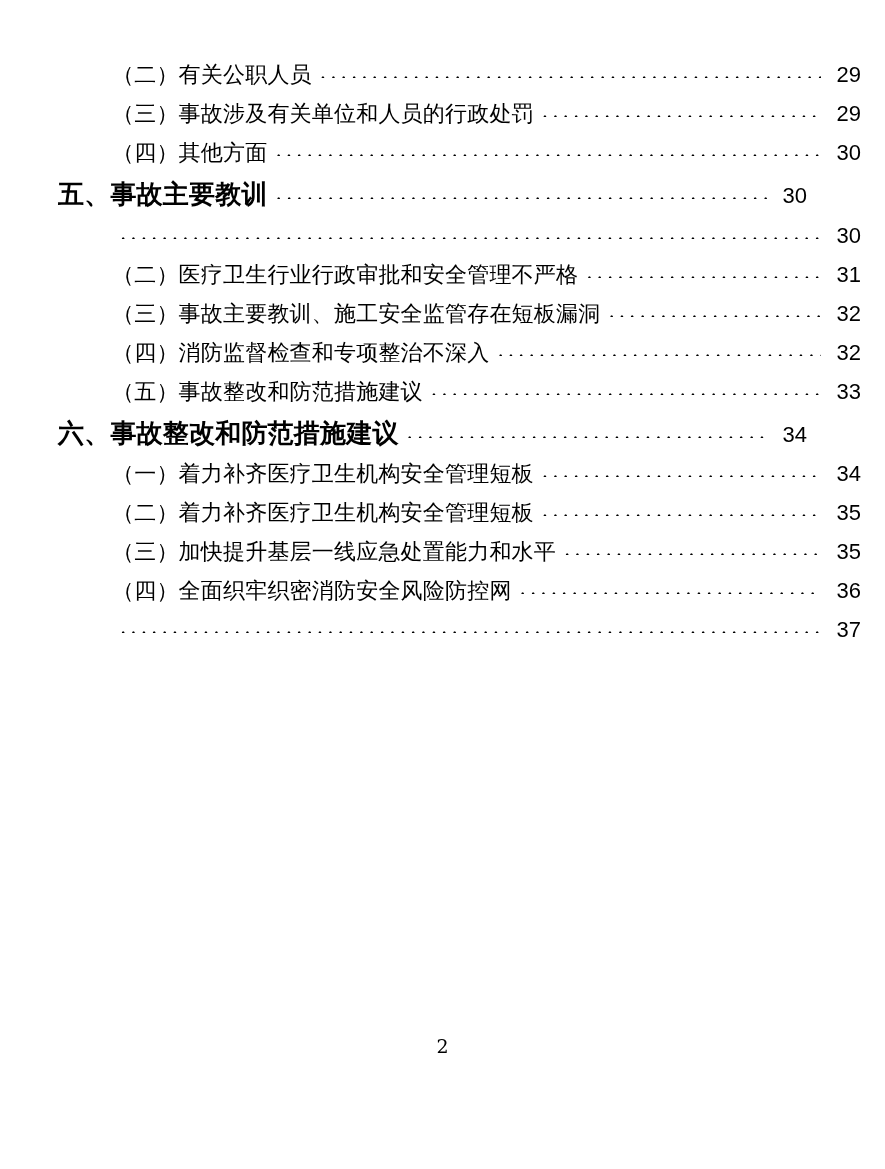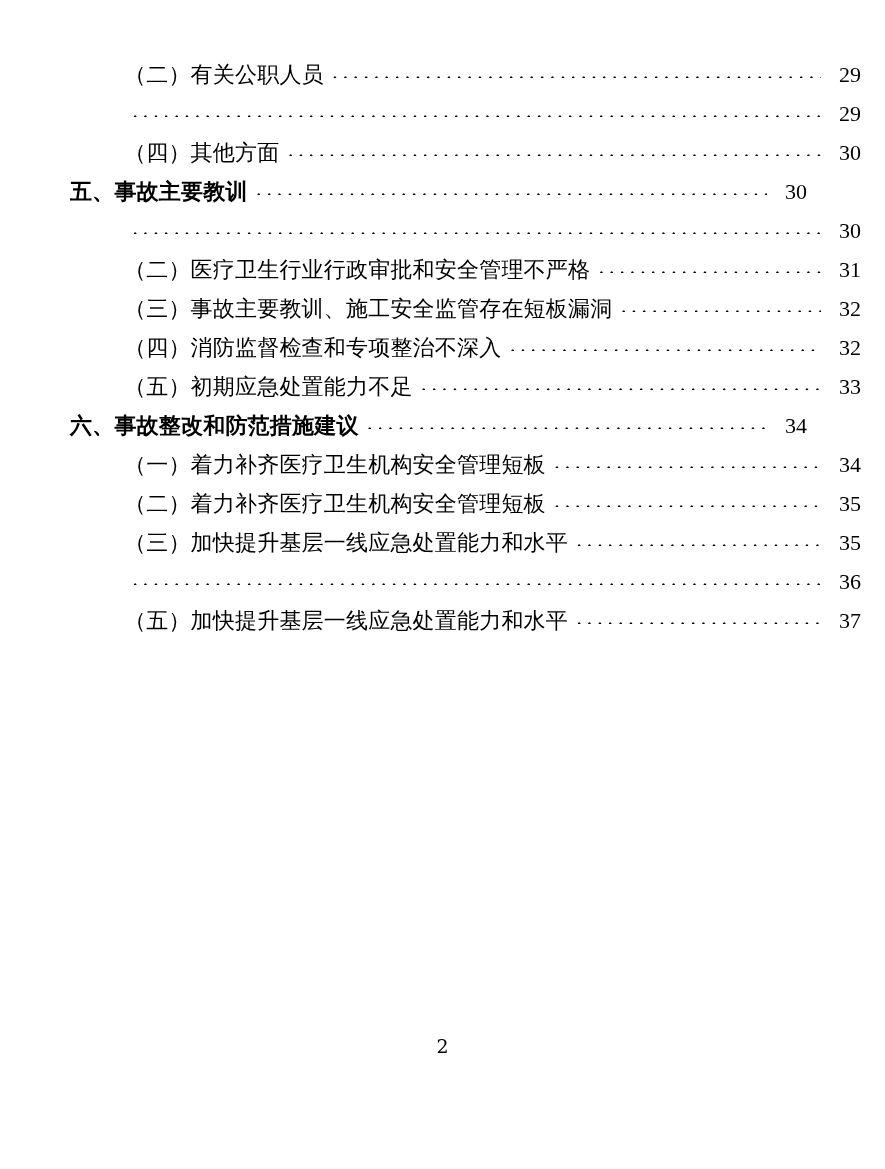--- a/index.html
+++ b/index.html
@@ -15,21 +15,21 @@
     color: #000000;
     overflow: hidden;
   }
   .page {
     position: absolute;
     top: 0;
     left: 0;
     width: 885px;
     height: 1169px;
     box-sizing: border-box;
-    padding: 62px 96px 0 52px;
+    padding: 62px 96px 0 40px;
   }
   .toc {
     width: 100%;
   }
   .toc-entry {
     display: flex;
     align-items: baseline;
     width: 100%;
     margin: 0 0 13px 0;
     white-space: nowrap;
@@ -41,21 +41,21 @@
     padding-left: 72px;
   }
   .entry-title {
     font-size: 22px;
     line-height: 1.18;
     letter-spacing: 0.2px;
   }
   .level1 .entry-title {
     font-weight: bold;
     font-family: "DejaVu Sans", "Liberation Sans", sans-serif;
-    font-size: 22px;
+    font-size: 26px;
   }
   .leader {
     flex: 1 1 auto;
     margin: 0 6px 0 8px;
     position: relative;
     top: -4px;
     overflow: hidden;
     height: 12px;
     letter-spacing: 4px;
     font-size: 20px;
@@ -64,21 +64,21 @@
   }
   .leader::after {
     content: "..............................................................................................";
     display: block;
     white-space: nowrap;
   }
   .entry-page {
     font-size: 22px;
     min-width: 34px;
     text-align: right;
-    font-family: Liberation Serif, serif;
+    font-family: Liberation Sans, sans-serif;
   }
   .page-number {
     position: absolute;
     left: 0;
     right: 0;
     top: 1035px;
     text-align: center;
     font-size: 19px;
     font-family: "DejaVu Serif", "Liberation Serif", serif;
   }
@@ -87,20 +87,21 @@
 <body>
 
 <div class="page">
   <div class="toc">
       <div class="toc-entry level2">
         <span class="entry-title">（二）有关公职人员</span>
         <span class="leader"></span>
         <span class="entry-page">29</span>
       </div>
       <div class="toc-entry level2">
+        <span class="entry-title">（三）事故涉及有关单位和人员的行政处罚</span>
         <span class="leader"></span>
         <span class="entry-page">29</span>
       </div>
       <div class="toc-entry level2">
         <span class="entry-title">（四）其他方面</span>
         <span class="leader"></span>
         <span class="entry-page">30</span>
       </div>
       <div class="toc-entry level1">
         <span class="entry-title">五、事故主要教训</span>
@@ -120,21 +121,21 @@
         <span class="entry-title">（三）事故主要教训、施工安全监管存在短板漏洞</span>
         <span class="leader"></span>
         <span class="entry-page">32</span>
       </div>
       <div class="toc-entry level2">
         <span class="entry-title">（四）消防监督检查和专项整治不深入</span>
         <span class="leader"></span>
         <span class="entry-page">32</span>
       </div>
       <div class="toc-entry level2">
-        <span class="entry-title">（五）初期应急处置能力不足</span>
+        <span class="entry-title">（五）事故整改和防范措施建议</span>
         <span class="leader"></span>
         <span class="entry-page">33</span>
       </div>
       <div class="toc-entry level1">
         <span class="entry-title">六、事故整改和防范措施建议</span>
         <span class="leader"></span>
         <span class="entry-page">34</span>
       </div>
       <div class="toc-entry level2">
         <span class="entry-title">（一）着力补齐医疗卫生机构安全管理短板</span>
@@ -145,23 +146,23 @@
         <span class="entry-title">（二）着力补齐医疗卫生机构安全管理短板</span>
         <span class="leader"></span>
         <span class="entry-page">35</span>
       </div>
       <div class="toc-entry level2">
         <span class="entry-title">（三）加快提升基层一线应急处置能力和水平</span>
         <span class="leader"></span>
         <span class="entry-page">35</span>
       </div>
       <div class="toc-entry level2">
+        <span class="entry-title">（四）全面织牢织密消防安全风险防控网</span>
         <span class="leader"></span>
         <span class="entry-page">36</span>
       </div>
       <div class="toc-entry level2">
-        <span class="entry-title">（五）加快提升基层一线应急处置能力和水平</span>
         <span class="leader"></span>
         <span class="entry-page">37</span>
       </div>
     </div>
   <div class="page-number">2</div>
 </div>
 
 </body></html>

